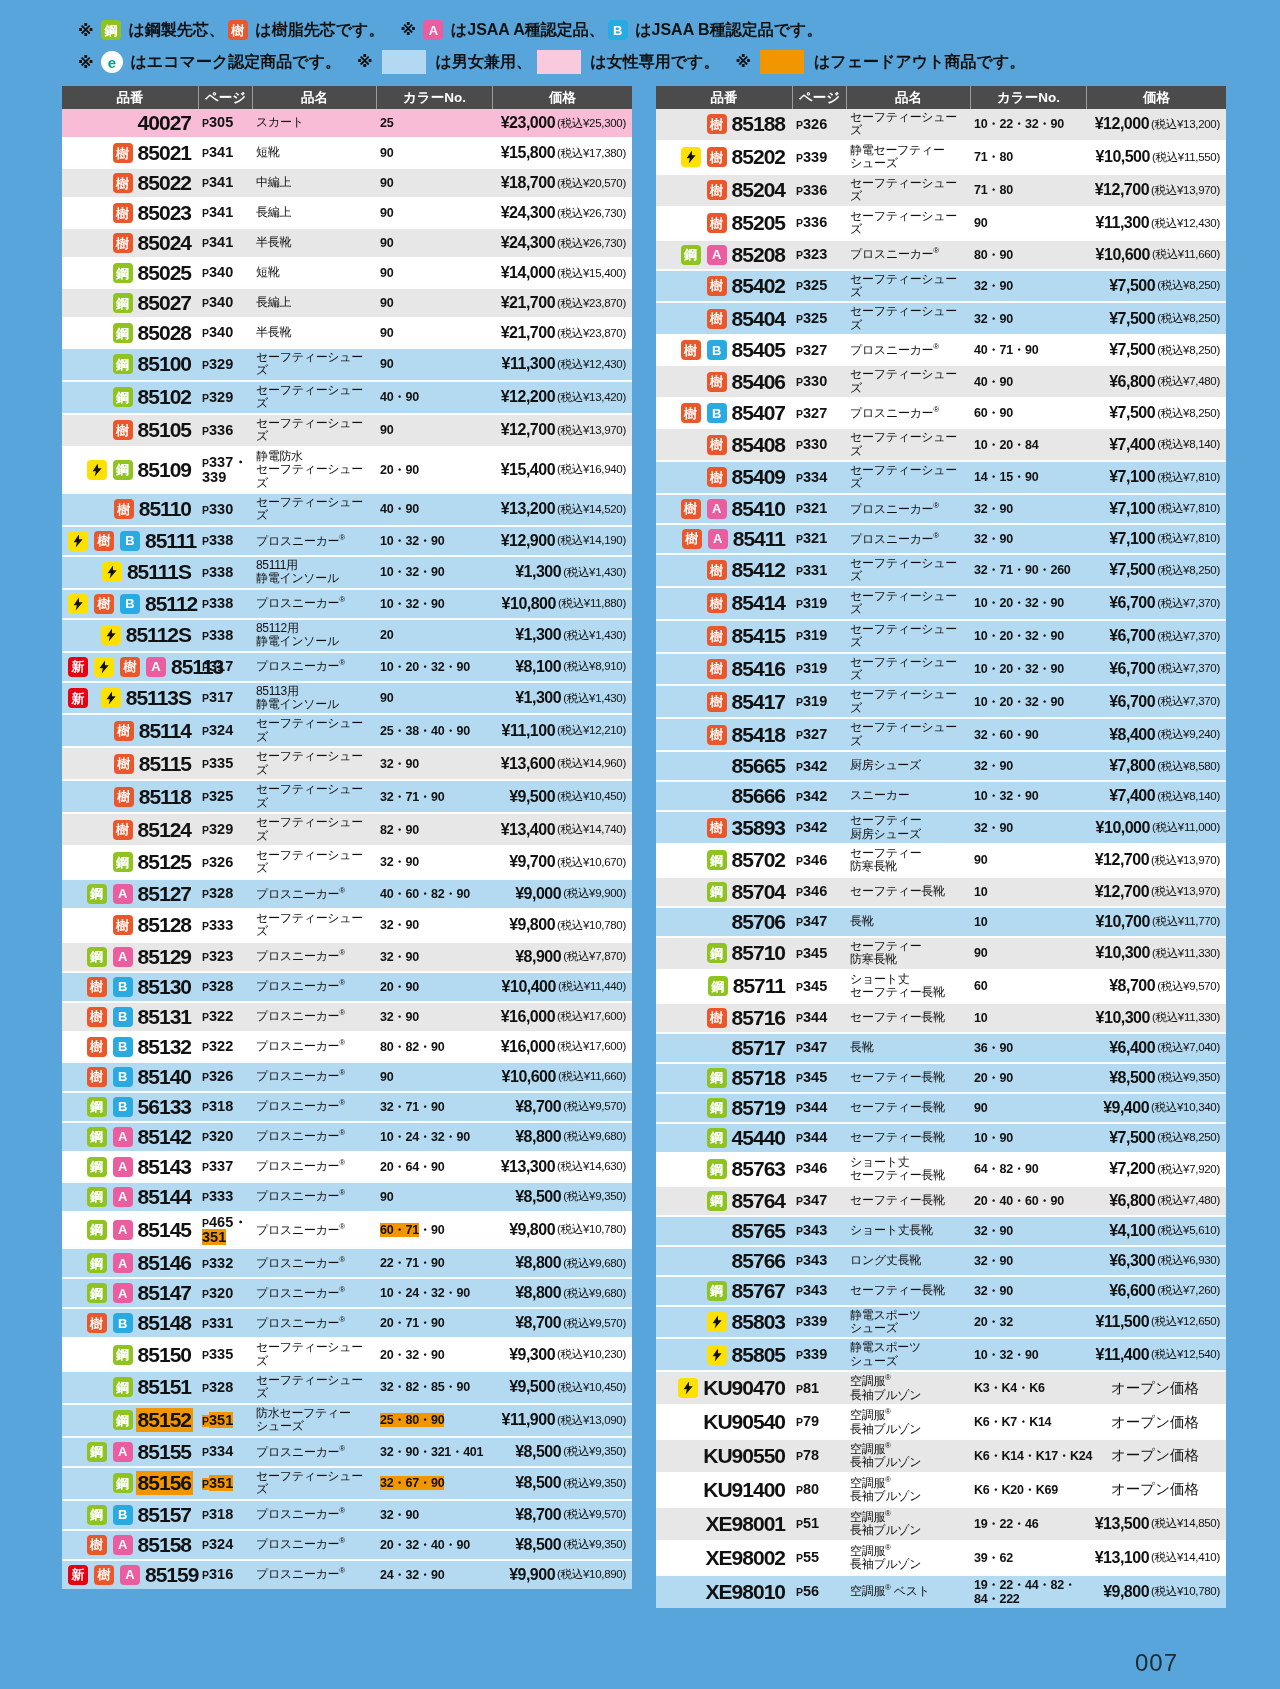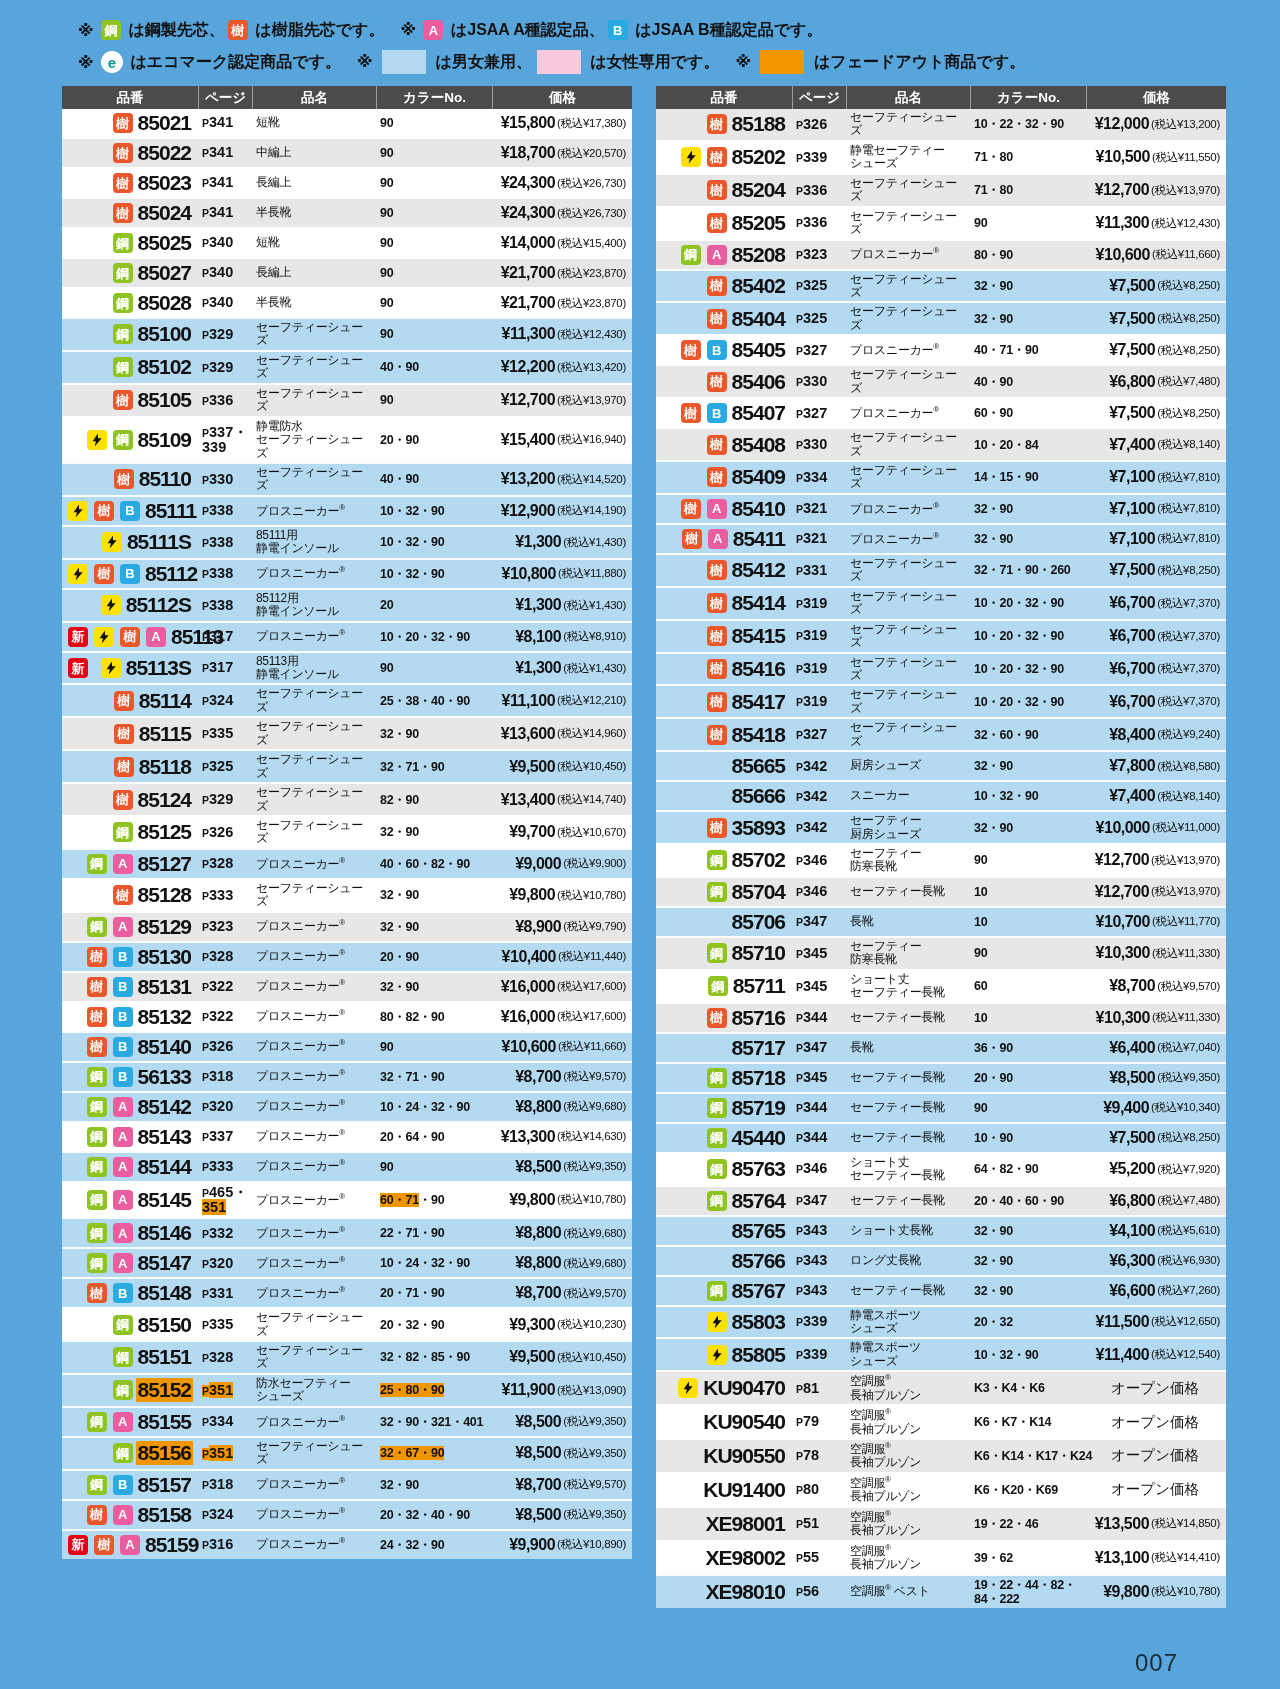--- a/index.html
+++ b/index.html
@@ -57,20 +57,39 @@
   </div>
   <div class="tables">
     <section class="ptable">
         <div class="thead">
           <div class="th w-code">品番</div>
           <div class="th w-page">ページ</div>
           <div class="th w-name">品名</div>
           <div class="th w-color">カラーNo.</div>
           <div class="th w-price">価格</div>
         </div>
+        <div class="row pink">
+          <div class="cell c-code w-code">
+            <span class="spacer"></span>
+            <span class="code">40027</span>
+          </div>
+          <div class="cell c-page w-page">
+            <div class="lines"><span class="seg sm">P</span><span class="seg">305</span></div>
+          </div>
+          <div class="cell c-name w-name">
+            <div class="lines">スカート</div>
+          </div>
+          <div class="cell c-color w-color">
+            <div class="lines"><span class="seg">25</span></div>
+          </div>
+          <div class="cell c-price w-price">
+            <span class="price-v">¥23,000</span>
+            <span class="price-tax">(税込¥25,300)</span>
+          </div>
+        </div>
         <div class="row white">
           <div class="cell c-code w-code">
             <span class="spacer"></span>
             <span class="badge b-resin" style="background: rgb(233, 87, 43);">樹</span>
             <span class="code">85021</span>
           </div>
           <div class="cell c-page w-page">
             <div class="lines"><span class="seg sm">P</span><span class="seg">341</span></div>
           </div>
           <div class="cell c-name w-name">
@@ -613,21 +632,21 @@
             <div class="lines"><span class="seg sm">P</span><span class="seg">323</span></div>
           </div>
           <div class="cell c-name w-name">
             <div class="lines">プロスニーカー<sup>®</sup></div>
           </div>
           <div class="cell c-color w-color">
             <div class="lines"><span class="seg">32・90</span></div>
           </div>
           <div class="cell c-price w-price">
             <span class="price-v">¥8,900</span>
-            <span class="price-tax">(税込¥9,790)</span>
+            <span class="price-tax">(税込¥7,870)</span>
           </div>
         </div>
         <div class="row blue">
           <div class="cell c-code w-code">
             <span class="spacer"></span>
             <span class="badge b-resin" style="background: rgb(233, 87, 43);">樹</span>
             <span class="badge b-jsaa_b" style="background: rgb(41, 171, 226);">B</span>
             <span class="code">85130</span>
           </div>
           <div class="cell c-page w-page">
@@ -1724,21 +1743,21 @@
           <div class="cell c-page w-page">
             <div class="lines"><span class="seg sm">P</span><span class="seg">346</span></div>
           </div>
           <div class="cell c-name w-name">
             <div class="lines">ショート丈<br>セーフティー長靴</div>
           </div>
           <div class="cell c-color w-color">
             <div class="lines"><span class="seg">64・82・90</span></div>
           </div>
           <div class="cell c-price w-price">
-            <span class="price-v">¥5,200</span>
+            <span class="price-v">¥7,200</span>
             <span class="price-tax">(税込¥7,920)</span>
           </div>
         </div>
         <div class="row gray">
           <div class="cell c-code w-code">
             <span class="spacer"></span>
             <span class="badge b-steel" style="background: rgb(143, 195, 31);">鋼</span>
             <span class="code">85764</span>
           </div>
           <div class="cell c-page w-page">

